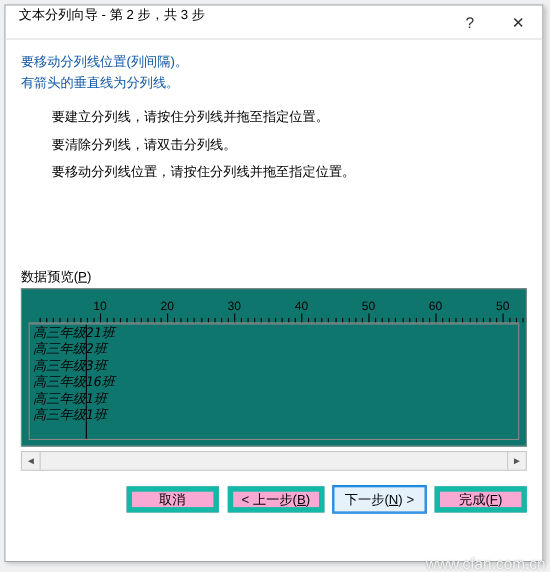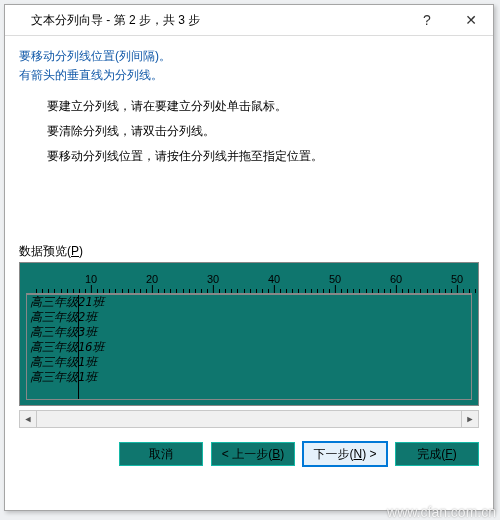--- a/index.html
+++ b/index.html
@@ -20,24 +20,24 @@
     height: 505px;
     background: #fff;
     border: 1px solid #a5a5a5;
     box-shadow: 2px 2px 4px rgba(0,0,0,0.2);
     display: flex;
     flex-direction: column;
   }
   .titlebar {
     height: 30px;
     display: flex;
-    align-items: center;
+    align-items: flex-start;
     justify-content: space-between;
     border-bottom: 1px solid #dcdcdc;
-    padding-left: 26px;
+    padding-left: 12px;
   }
   .titlebar .title {
     font-size: 12px;
   }
   .titlebar .winbtns {
     display: flex;
     height: 100%;
   }
   .winbtn {
     width: 44px;
@@ -148,22 +148,22 @@
   .hscroll .track { flex:1; }
   .button-row {
     display: flex;
     justify-content: flex-end;
     gap: 8px;
     padding: 14px 14px 14px 14px;
   }
   .btn {
     min-width: 84px;
     height: 24px;
-    border: 1px solid #14b8a6;
-    background: #0f766e;
+    border: 5px solid #14b8a6;
+    background: #f9a8d4;
     font-size: 12px;
     display: flex;
     align-items: center;
     justify-content: center;
     padding: 0 8px;
     box-sizing: border-box;
   }
   .btn.default {
     border: 1px solid #0078d7;
     outline: 1px solid #0078d7;
@@ -191,21 +191,21 @@
       <div class="winbtn">?</div>
       <div class="winbtn">✕</div>
     </div>
   </div>
 
   <div class="content">
     <div class="line-blue">要移动分列线位置(列间隔)。</div>
     <div class="line-blue">有箭头的垂直线为分列线。</div>
 
     <div class="instr-block">
-      <div>要建立分列线，请在要建立分列处单击鼠标。</div>
+      <div>要建立分列线，请按住分列线并拖至指定位置。</div>
       <div>要清除分列线，请双击分列线。</div>
       <div>要移动分列线位置，请按住分列线并拖至指定位置。</div>
     </div>
   </div>
 
   <div class="preview-wrap">
     <div class="preview-label">
       <span>数据预览(</span><span class="under">P</span><span>)</span>
     </div>
     <div class="preview-box">

